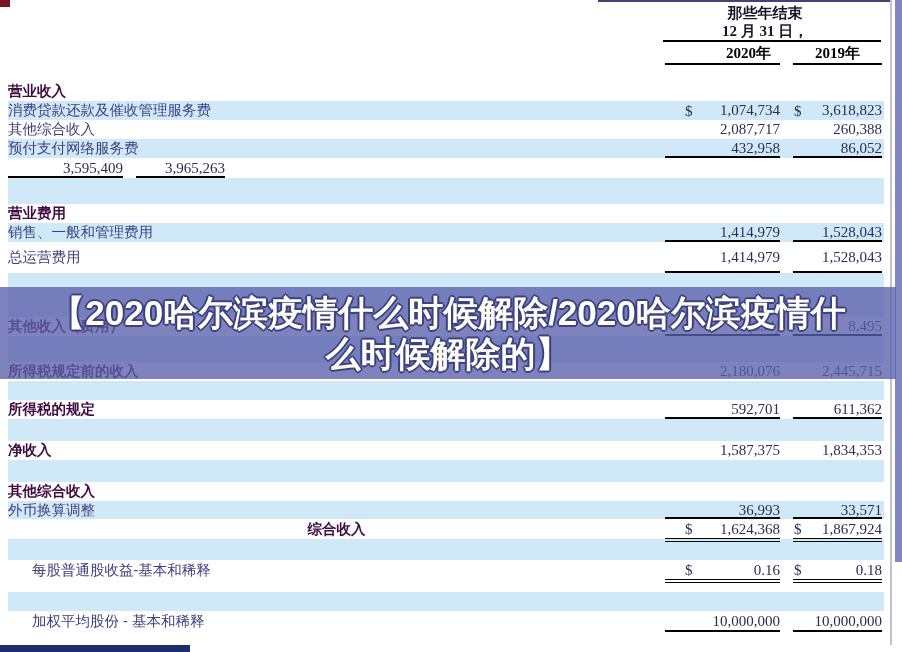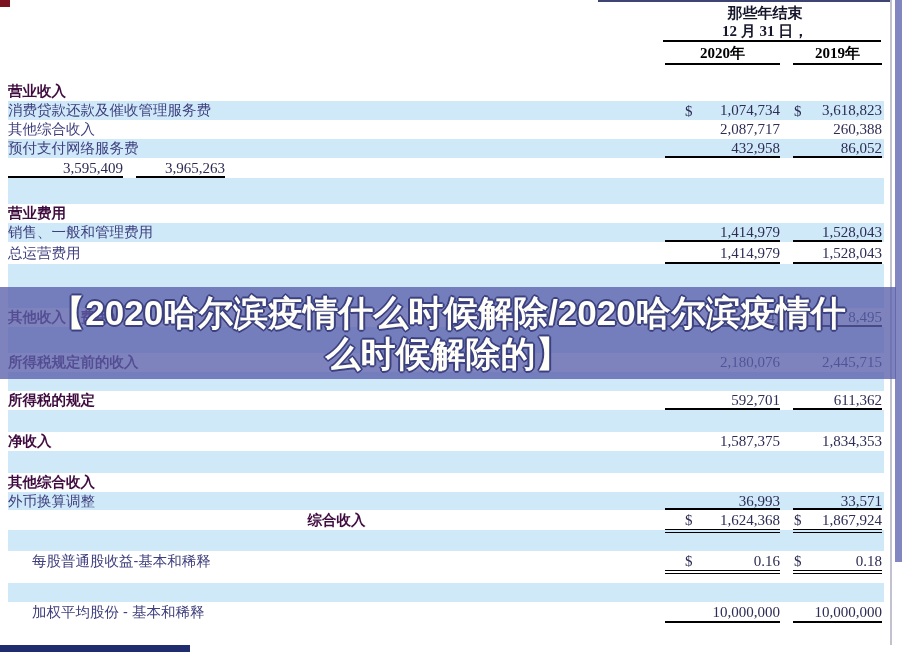--- a/index.html
+++ b/index.html
@@ -13,21 +13,21 @@
   .gray-vline{position:absolute;left:890px;top:0;width:2px;height:645px;background:var(--line-gray);}
   .bottom-bar{position:absolute;left:0;top:645px;width:190px;height:7px;background:var(--bar-bottom);}
 
   
   .thead{position:absolute;left:640px;top:4px;width:250px;color:#14142a;}
   .period{ text-align:center;font-weight:bold;font-size:15px;line-height:18px;
            font-family:"Liberation Serif","DejaVu Serif",serif;}
   .period-rule{position:absolute;left:663px;top:40px;width:218px;height:2px;background:#000;}
   .yr{position:absolute;top:44px;font-weight:bold;font-size:15px;text-align:center;
       font-family:"Liberation Serif","DejaVu Serif",serif;}
-  .yr1{left:665px;width:115px;}
+  .yr1{left:691px;width:115px;}
   .yr2{left:793px;width:89px;}
   .yr-rule{position:absolute;top:63px;height:2px;background:#000;}
   .yr-rule1{left:665px;width:115px;}
   .yr-rule2{left:793px;width:89px;}
 
   
   #rows{position:absolute;left:8px;top:82px;width:876px;}
   .row{display:flex;align-items:center;}
   .row.shade{background:var(--shade);}
   .lbl{flex:1;font-size:14.5px;color:#3f3f7e;white-space:nowrap;overflow:hidden;}
@@ -102,21 +102,21 @@
       <div class="row" style="height: 19px;">
         <div class="lbl bold">营业费用</div>
         <div class="val v1"></div>
         <div class="val v2"></div>
       </div>
       <div class="row shade" style="height: 19px;">
         <div class="lbl">销售、一般和管理费用</div>
         <div class="val v1 ul-single">1,414,979</div>
         <div class="val v2 ul-single">1,528,043</div>
       </div>
-      <div class="row" style="height: 22px;">
+      <div class="row" style="height: 31px;">
         <div class="lbl">总运营费用</div>
         <div class="val v1 ul-single">1,414,979</div>
         <div class="val v2 ul-single">1,528,043</div>
       </div>
       <div class="row shade" style="height: 18px;"></div>
       <div class="row shade" style="height: 26px;"></div>
       <div class="row" style="height: 19px; align-items: center;">
         <div class="lbl bold">其他收入（费用）</div>
         <div class="val v1 ul-single">(354)</div>
         <div class="val v2 ul-single">8,495</div>

